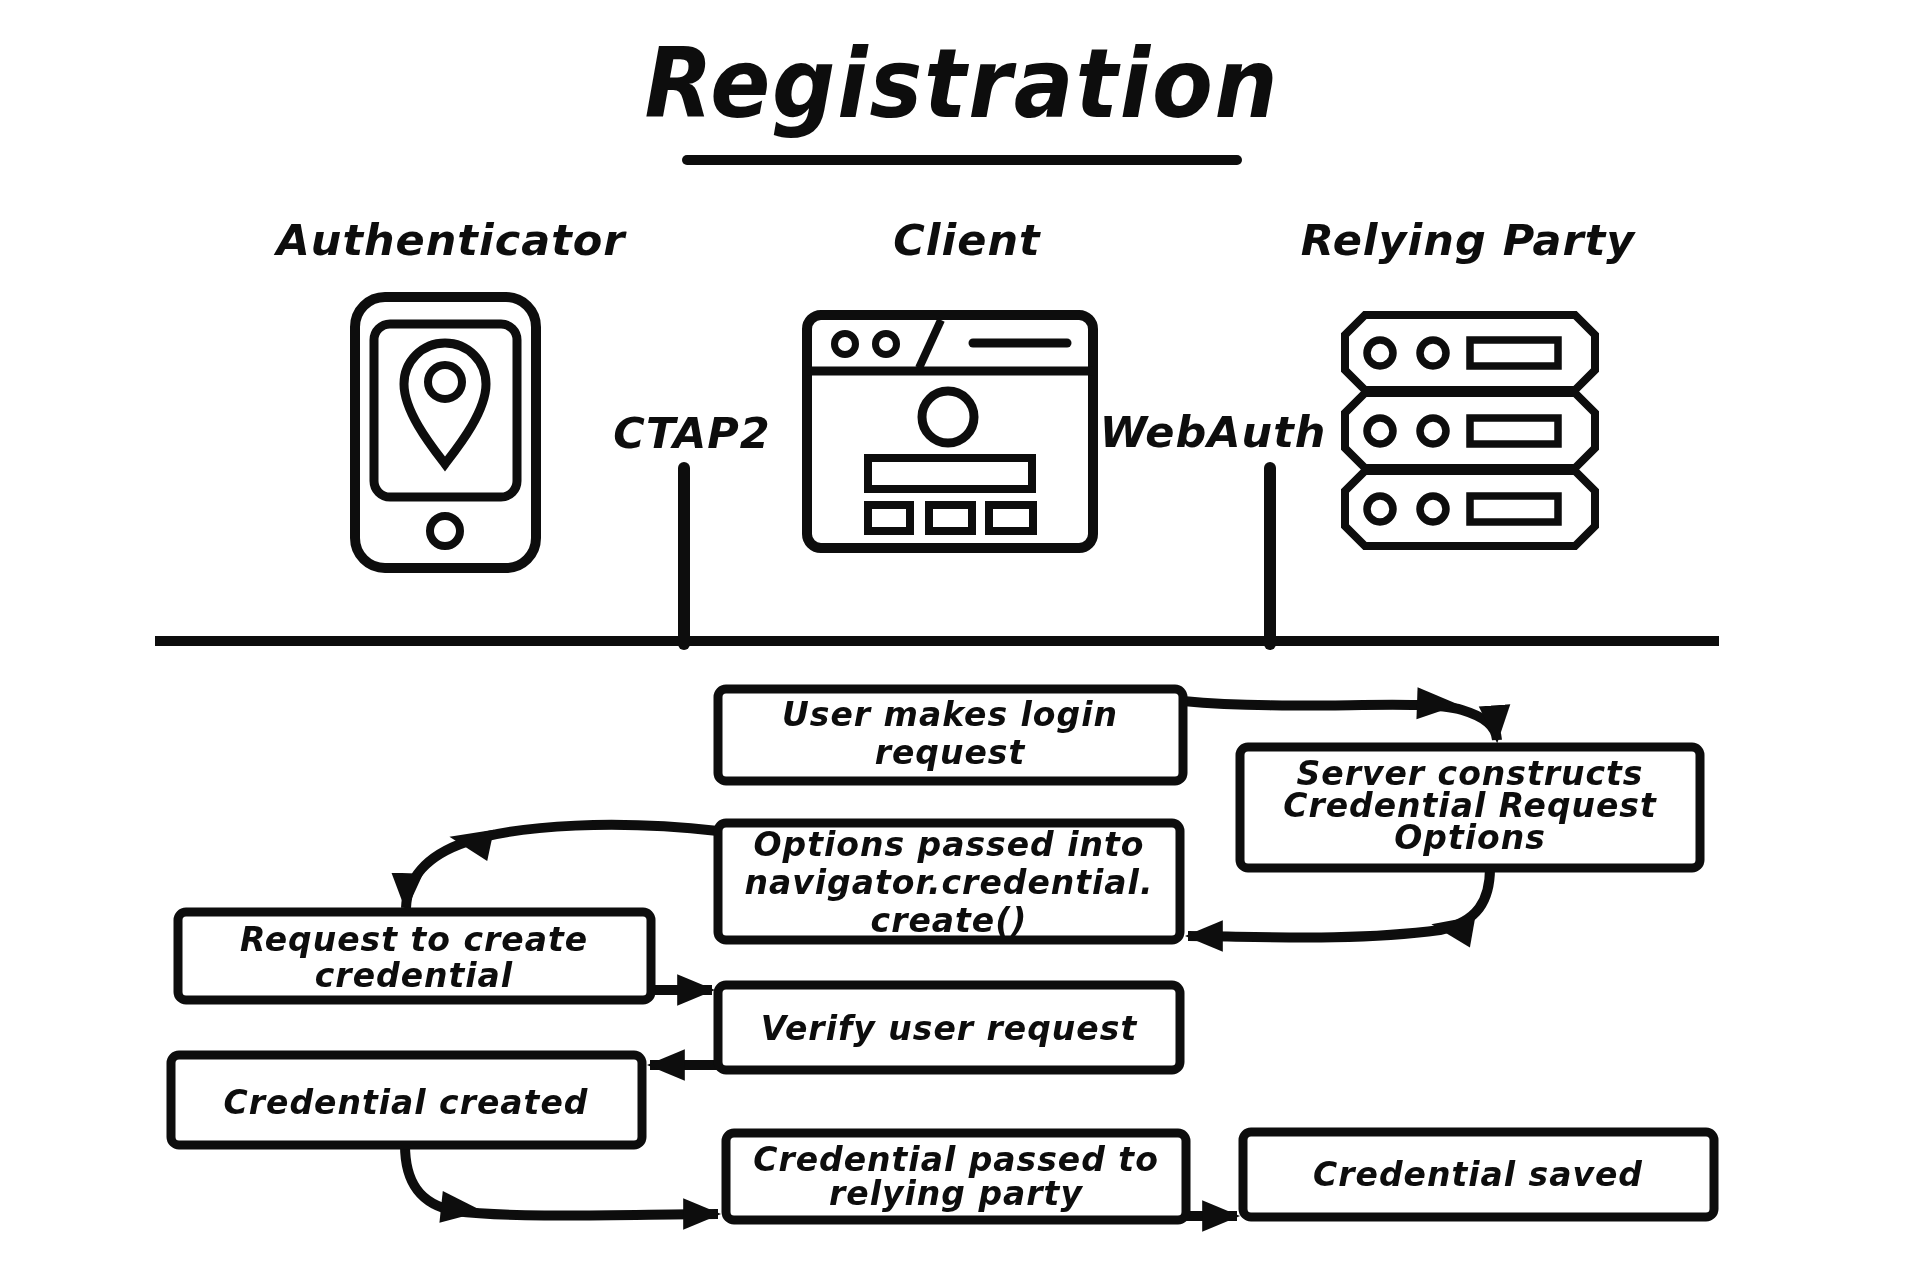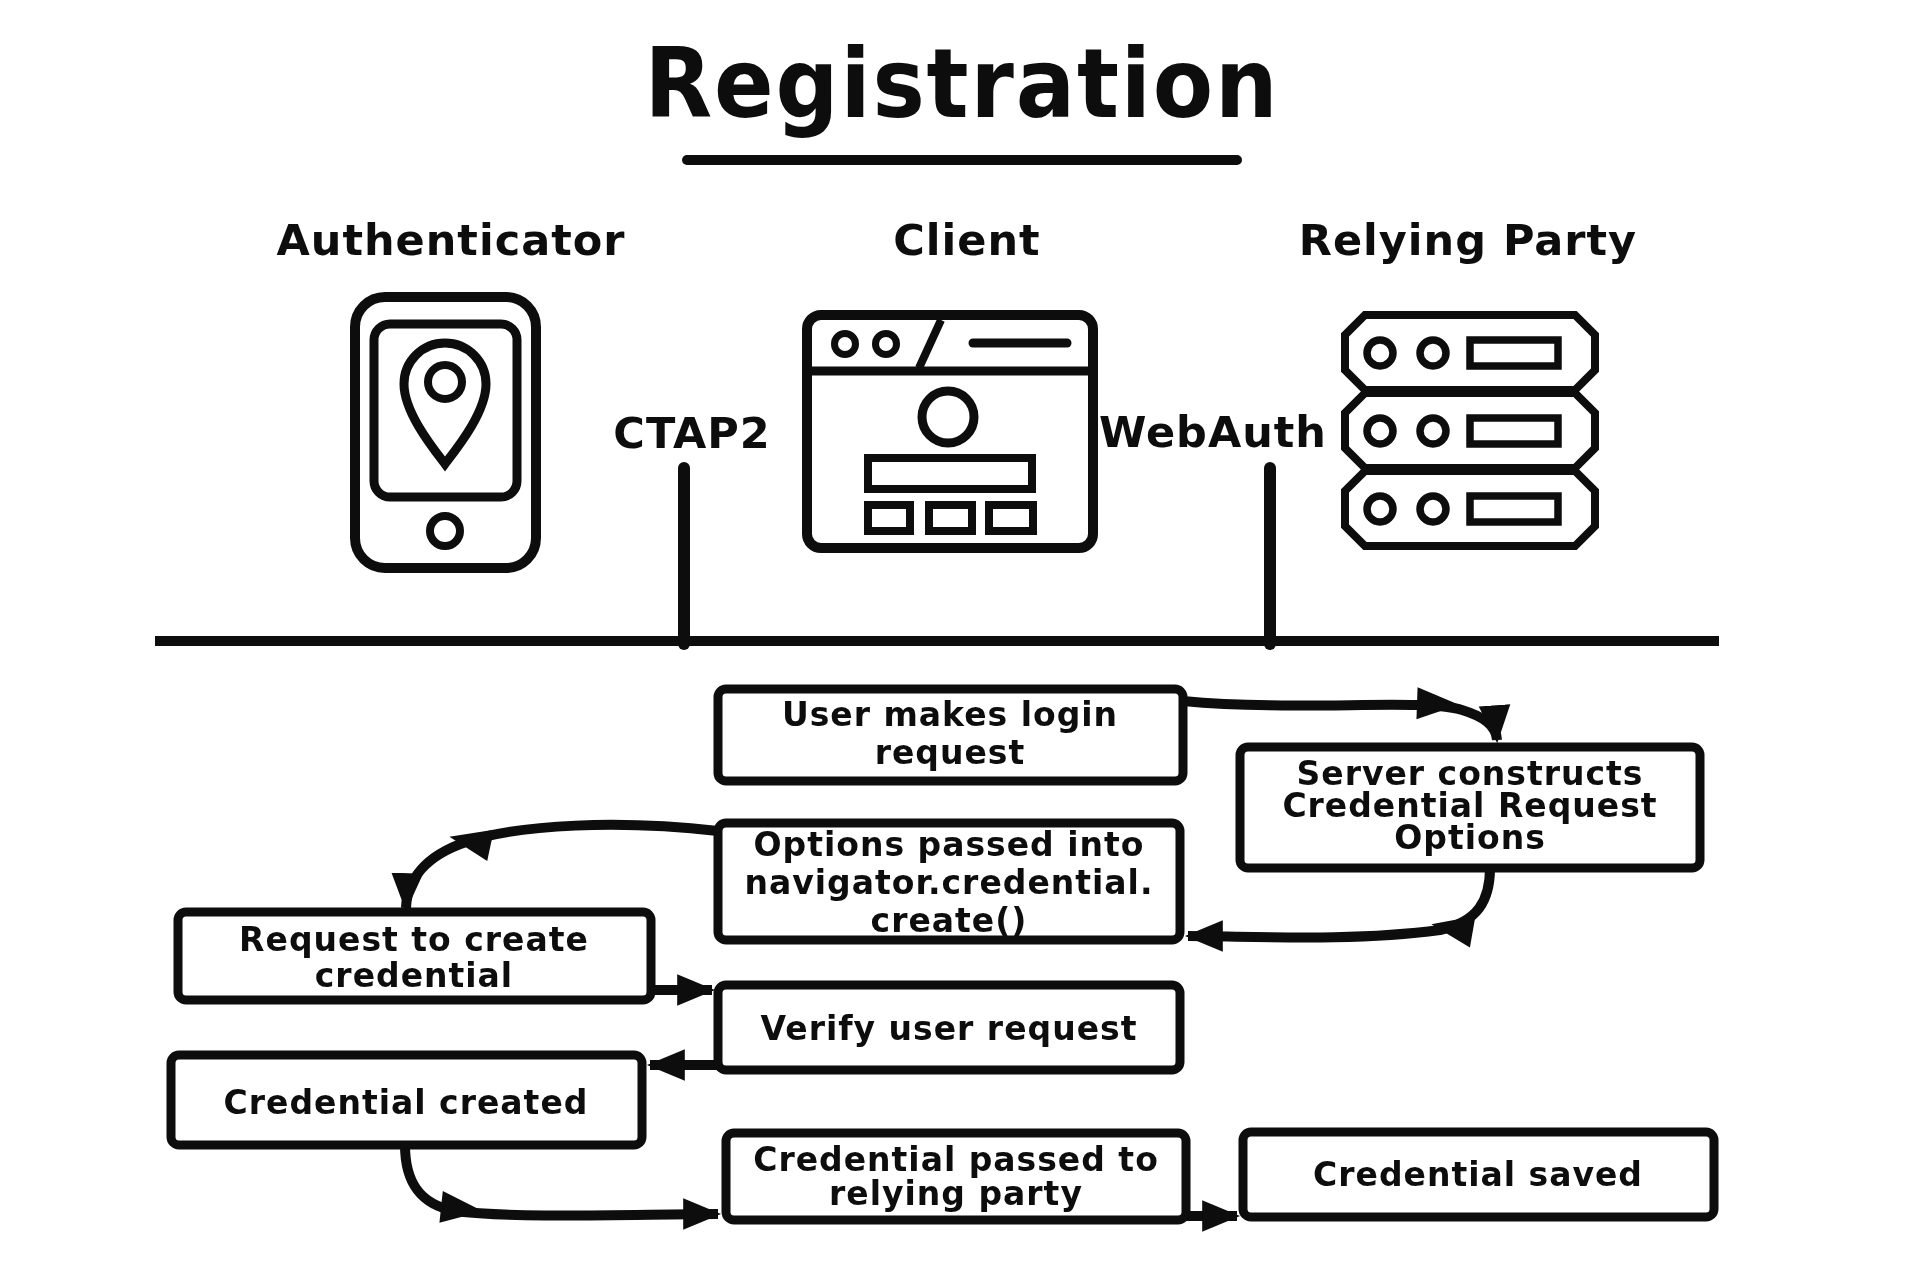--- a/index.html
+++ b/index.html
@@ -7,20 +7,21 @@
     padding: 0;
     background: #ffffff;
   }
   #stage {
     position: relative;
     width: 1910px;
     height: 1272px;
     background: #ffffff;
     overflow: hidden;
     font-family: "DejaVu Sans", sans-serif;
+    font-style: italic;
   }
   svg text {
     font-family: "DejaVu Sans", sans-serif;
     font-weight: bold;
     fill: #0d0d0d;
   }
   .title-text   { font-size: 96px; letter-spacing: 2px; }
   .actor-label  { font-size: 43px; letter-spacing: 1px; }
   .proto-label  { font-size: 43px; letter-spacing: 1px; }
   .box-line     { font-size: 33px; letter-spacing: 1px; }

